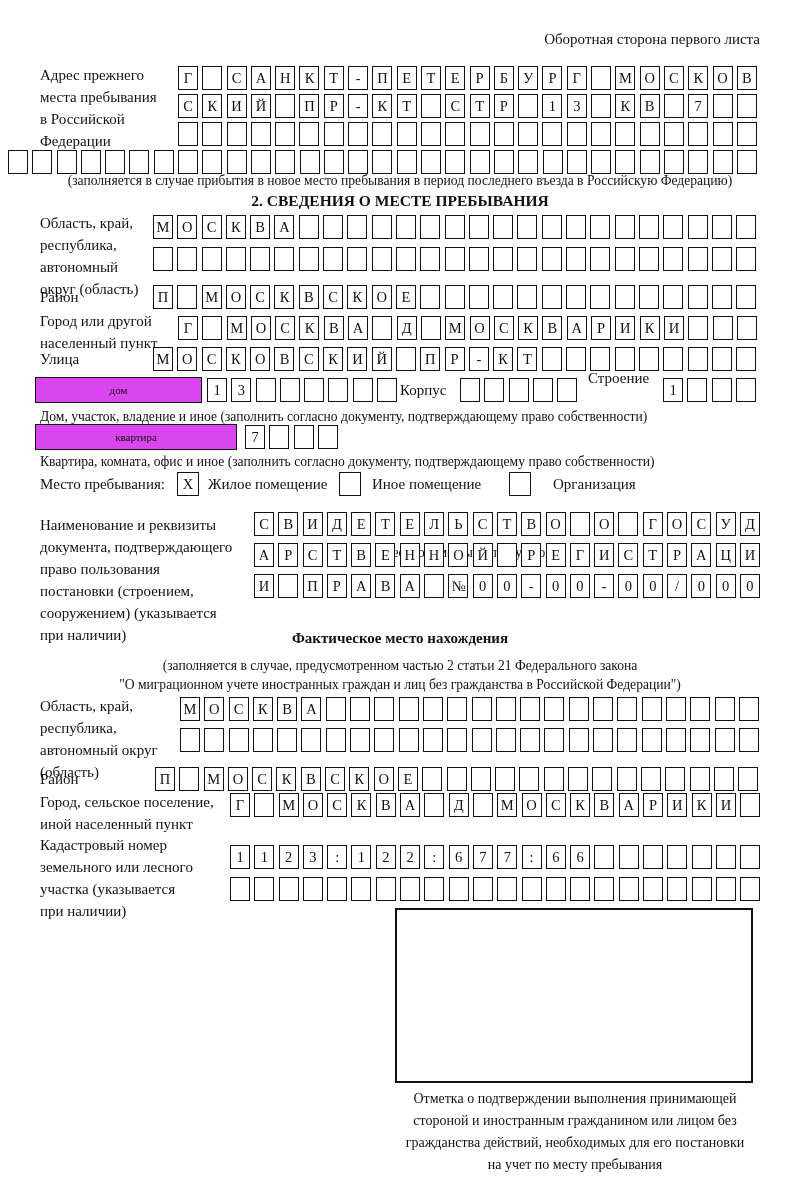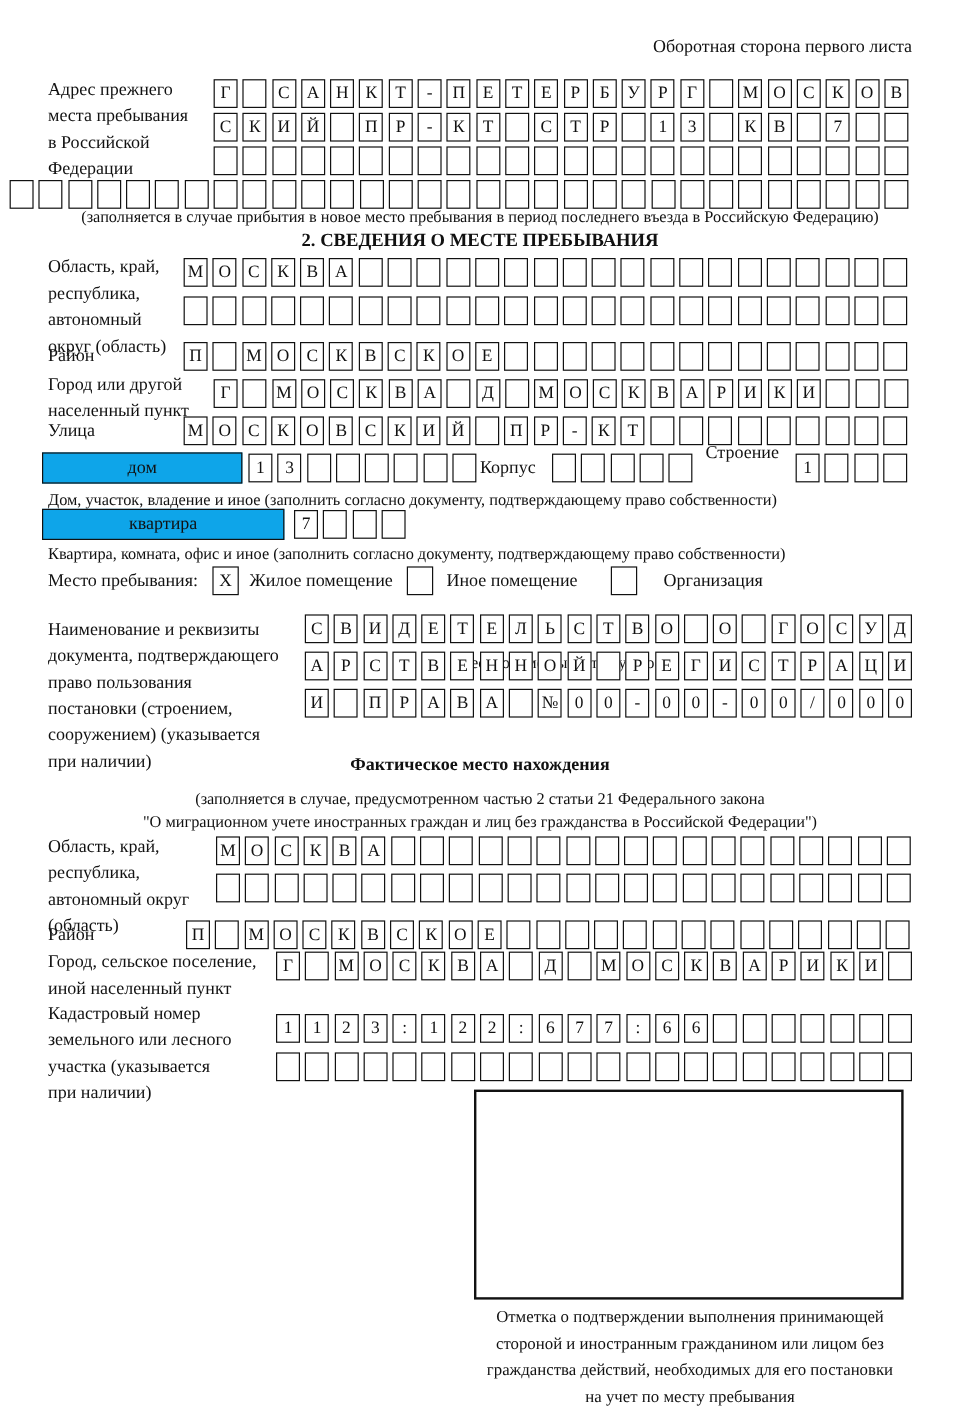--- a/index.html
+++ b/index.html
@@ -19,23 +19,23 @@
   .cell{
     box-sizing:border-box;flex:none;
     width:20px;height:24px;
     border:1.8px solid #111;
     display:flex;align-items:center;justify-content:center;
     font-size:14.5px;line-height:1;background:#fff;
   }
   .checkbox{width:22px;height:24px;}
   .widebox{
     position:absolute;box-sizing:border-box;height:26px;
-    border:1.8px solid #111;background:#0ea5e9;
+    border:1.8px solid #111;background:#d946ef;
     display:flex;align-items:center;justify-content:center;
-    font-size:15px;
+    font-size:11px;
   }
   .stampbox{
     position:absolute;box-sizing:border-box;
     border:2px solid #111;background:#fff;
   }
   .stampcap{
     position:absolute;text-align:center;
     font-size:14px;line-height:22px;
   }
 </style>

